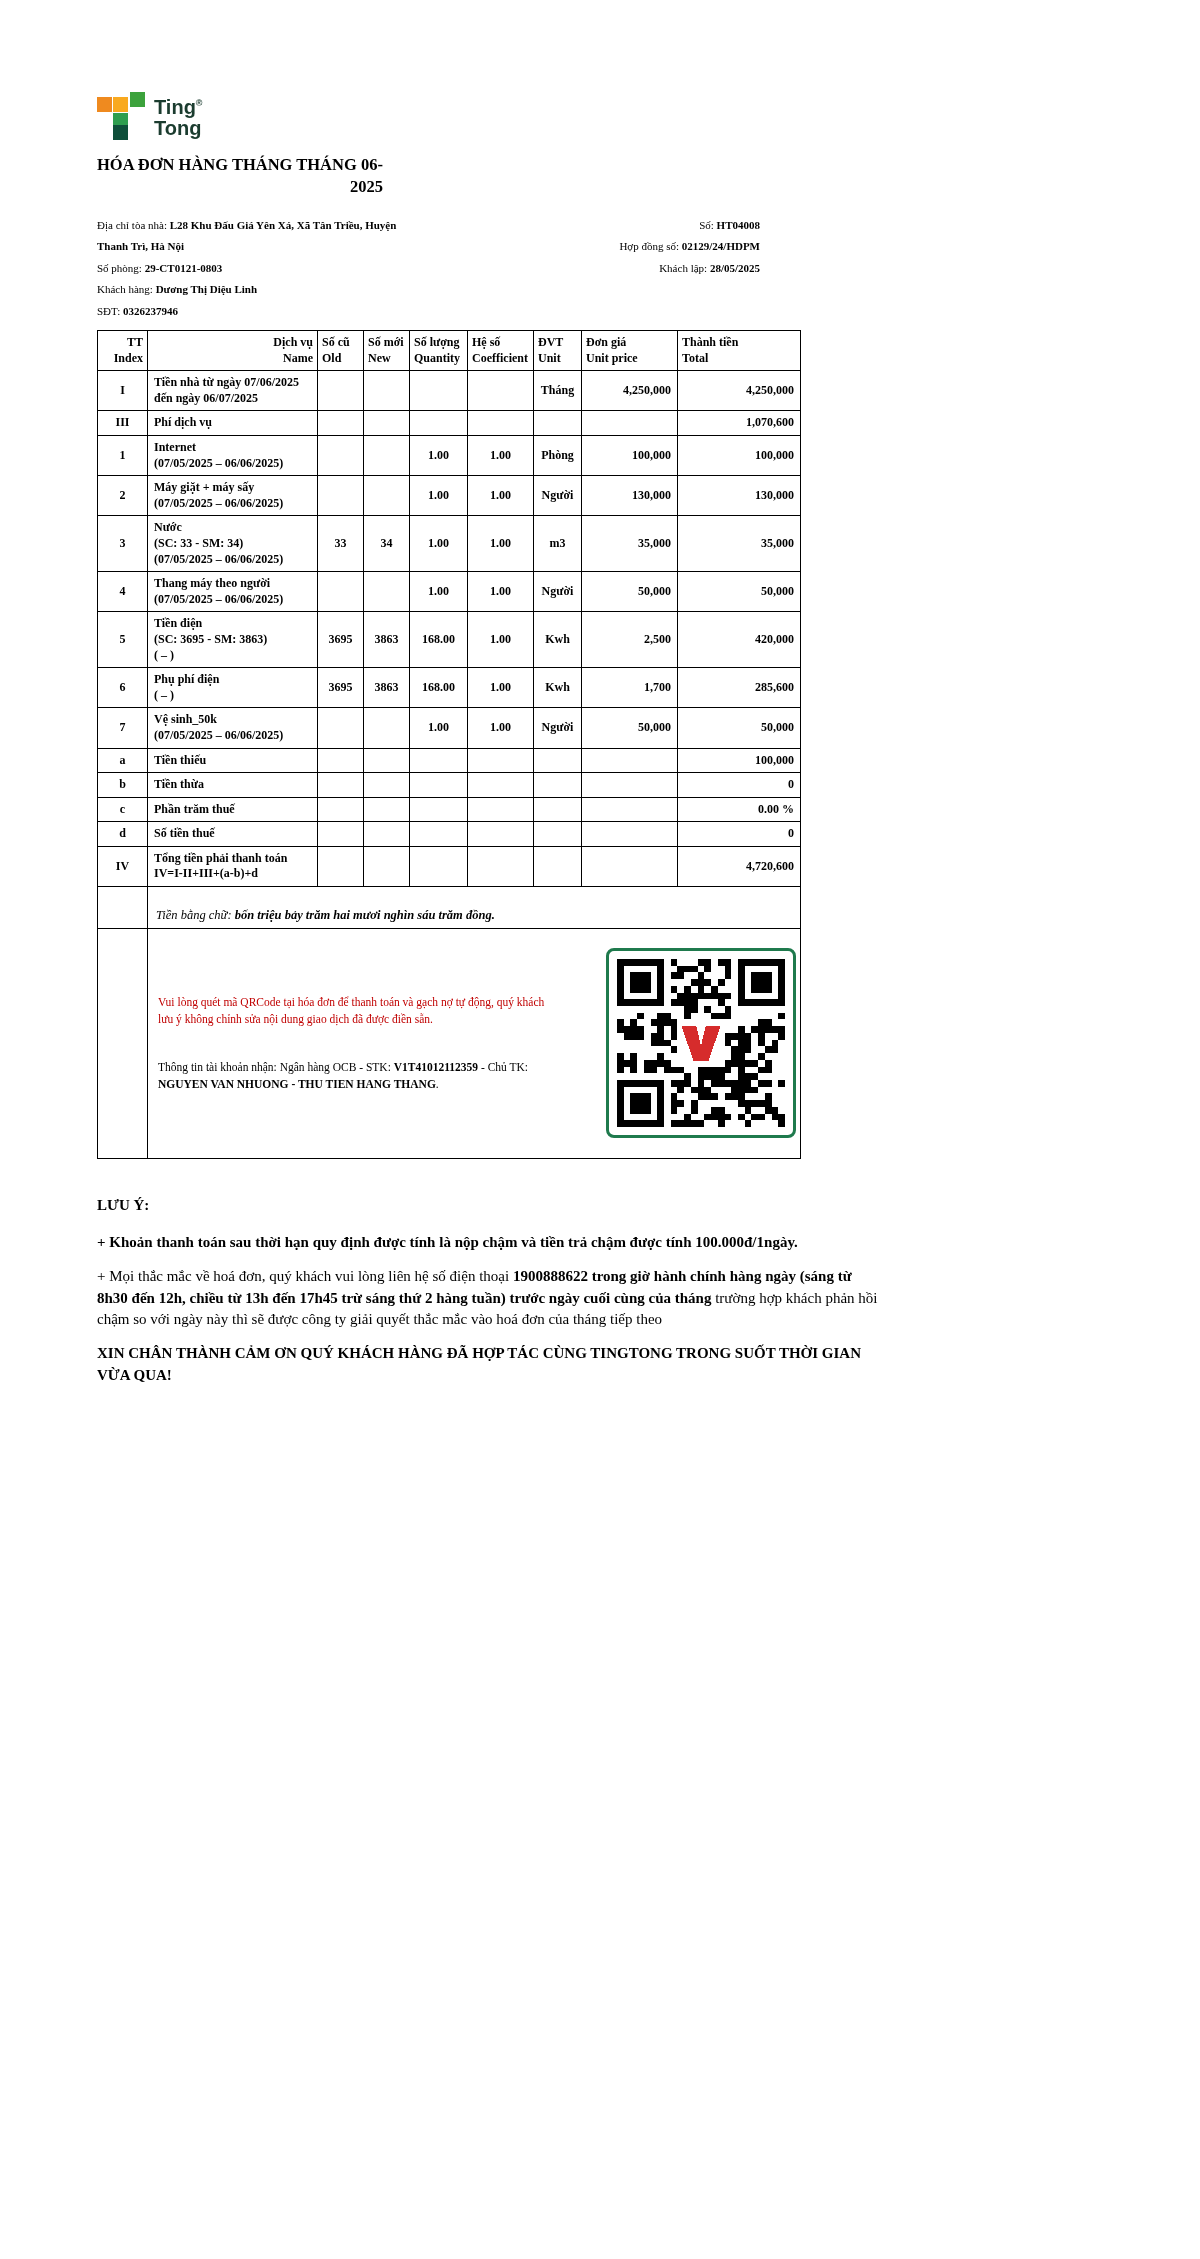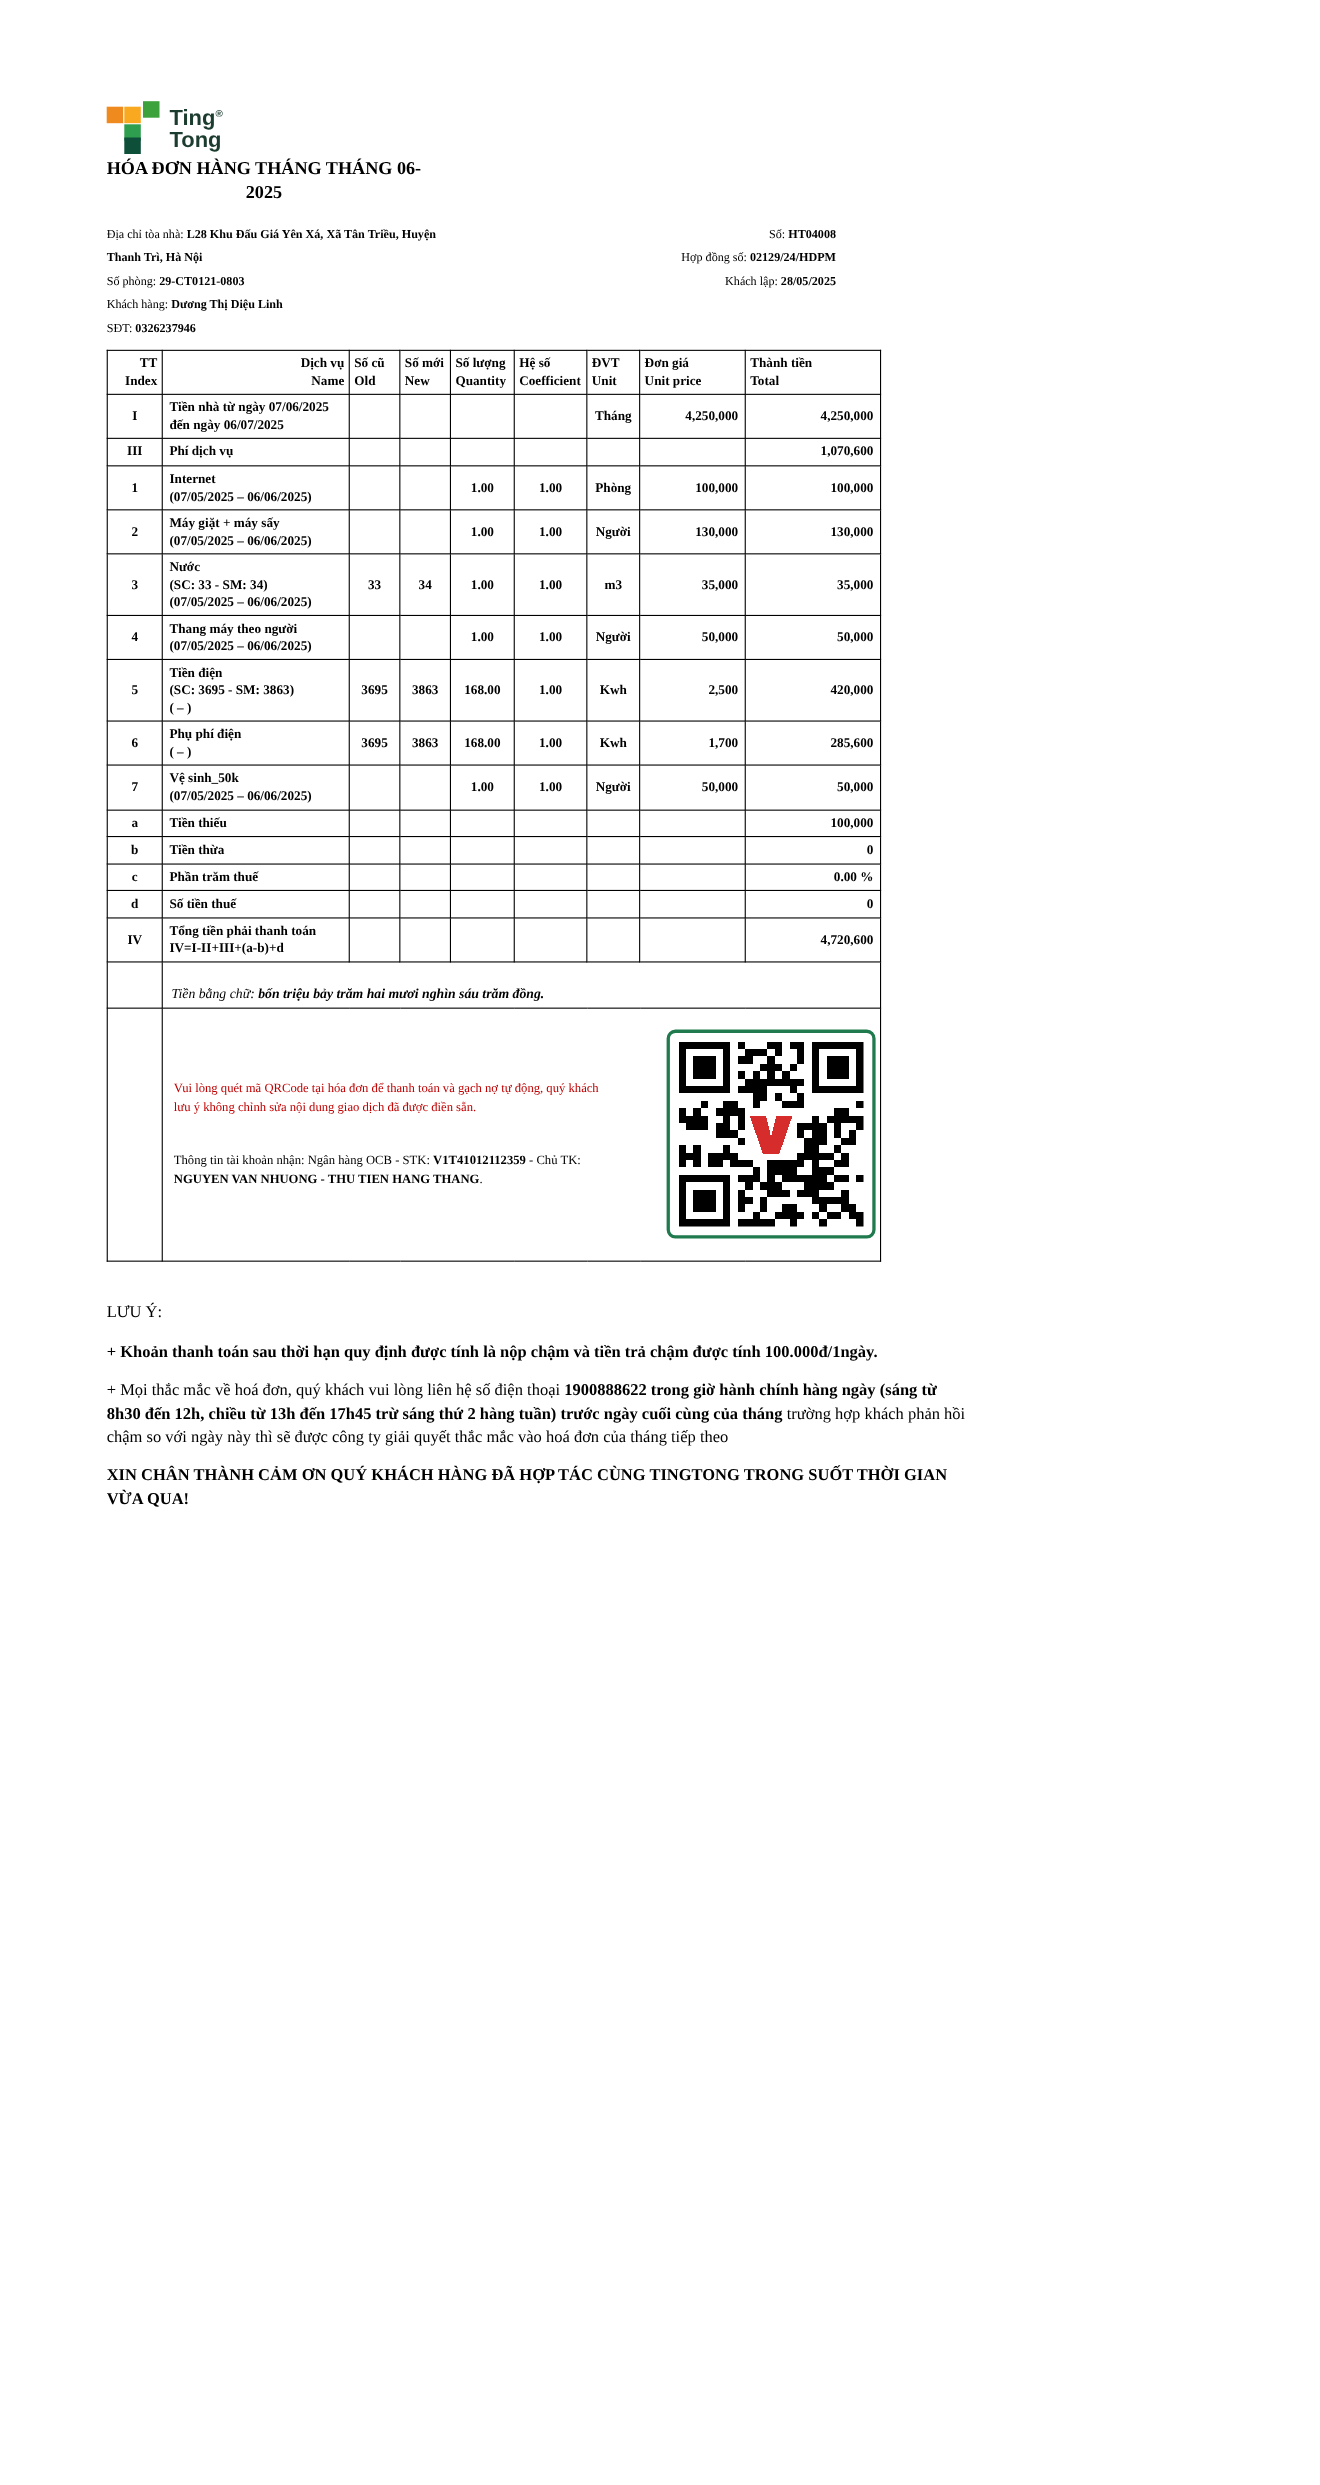--- a/index.html
+++ b/index.html
@@ -17,21 +17,21 @@
   .logo { display: flex; align-items: center; gap: 9px; }
   .logo-grid { width: 48px; height: 48px; position: relative; flex: 0 0 auto; }
   .logo-grid span { position: absolute; width: 15px; height: 15px; }
   .sq-o  { left: 0;  top: 5px;  background: #EF8A1F; }
   .sq-y  { left: 16px; top: 5px; background: #F9A91F; }
   .sq-g1 { left: 33px; top: 0;   background: #3CA23C; }
   .sq-g2 { left: 16px; top: 21px; background: #2E9E4F; }
   .sq-t  { left: 16px; top: 33px; background: #0E4F3A; }
   .logo-text { font-family: "Liberation Sans", sans-serif; font-weight: 700; font-size: 20px; line-height: 21px; color: #1B3C2F; }
   .reg { font-size: 9px; vertical-align: super; }
-  .doc-title { font-size: 16.5px; font-weight: 700; text-align: center; white-space: pre-line; line-height: 1.35; margin-top: 2px; }
+  .doc-title { font-size: 16.5px; font-weight: 700; text-align: right; white-space: pre-line; line-height: 1.35; margin-top: 14px; }
 
   
   .info-row { width: 663px; display: flex; justify-content: space-between; margin-top: 16px; font-size: 11px; line-height: 21.5px; }
   .info-row p { margin: 0; }
   .info-left { max-width: 372px; }
   .info-right { text-align: right; }
   .prelines { white-space: pre-line; }
 
   
   table { border-collapse: collapse; table-layout: fixed; width: 703px; margin-top: 8px; font-size: 12px; }
@@ -50,21 +50,21 @@
   .qr-text { width: 442px; padding-left: 6px; font-weight: 400; font-size: 11.5px; line-height: 1.45; }
   .qr-text p { margin: 0; white-space: pre-line; }
   .qr-red { color: #C00000; margin-bottom: 15px !important; }
   .qr-box { width: 190px; height: 190px; border: 3px solid #1F7A4D; border-radius: 8px; background: #fff;
             display: flex; align-items: center; justify-content: center; flex: 0 0 auto; box-sizing: border-box; }
   .qr-box svg { width: 168px; height: 168px; }
 
   
   .notes { width: 1006px; margin-top: 36px; font-size: 15px; line-height: 1.42; }
   .notes p { margin: 0 0 13px 0; }
-  .luu-y { font-weight: 400; margin-bottom: 16px !important; }
+  .luu-y { font-weight: 700; margin-bottom: 16px !important; }
   .note1 { font-weight: 700; }
   .note2 { white-space: pre-line; }
   .note2 b { font-weight: 700; }
   .thanks { font-weight: 700; white-space: pre-line; margin-top: 5px; }
 </style>
 </head>
 <body>
 
 <div class="page">
   <div class="content">

